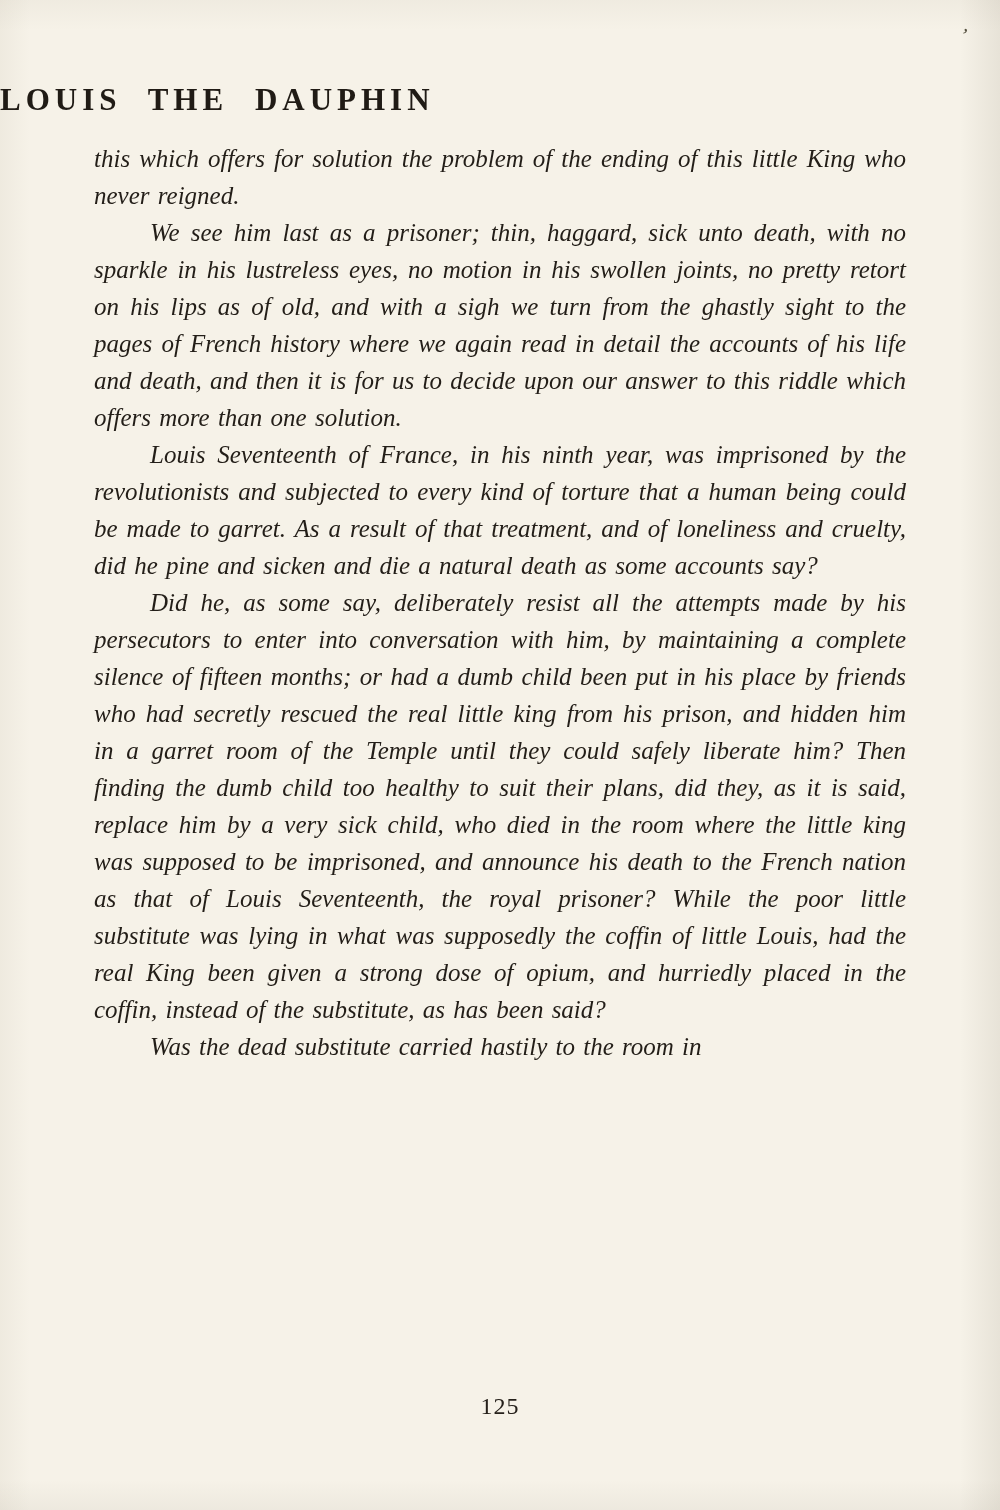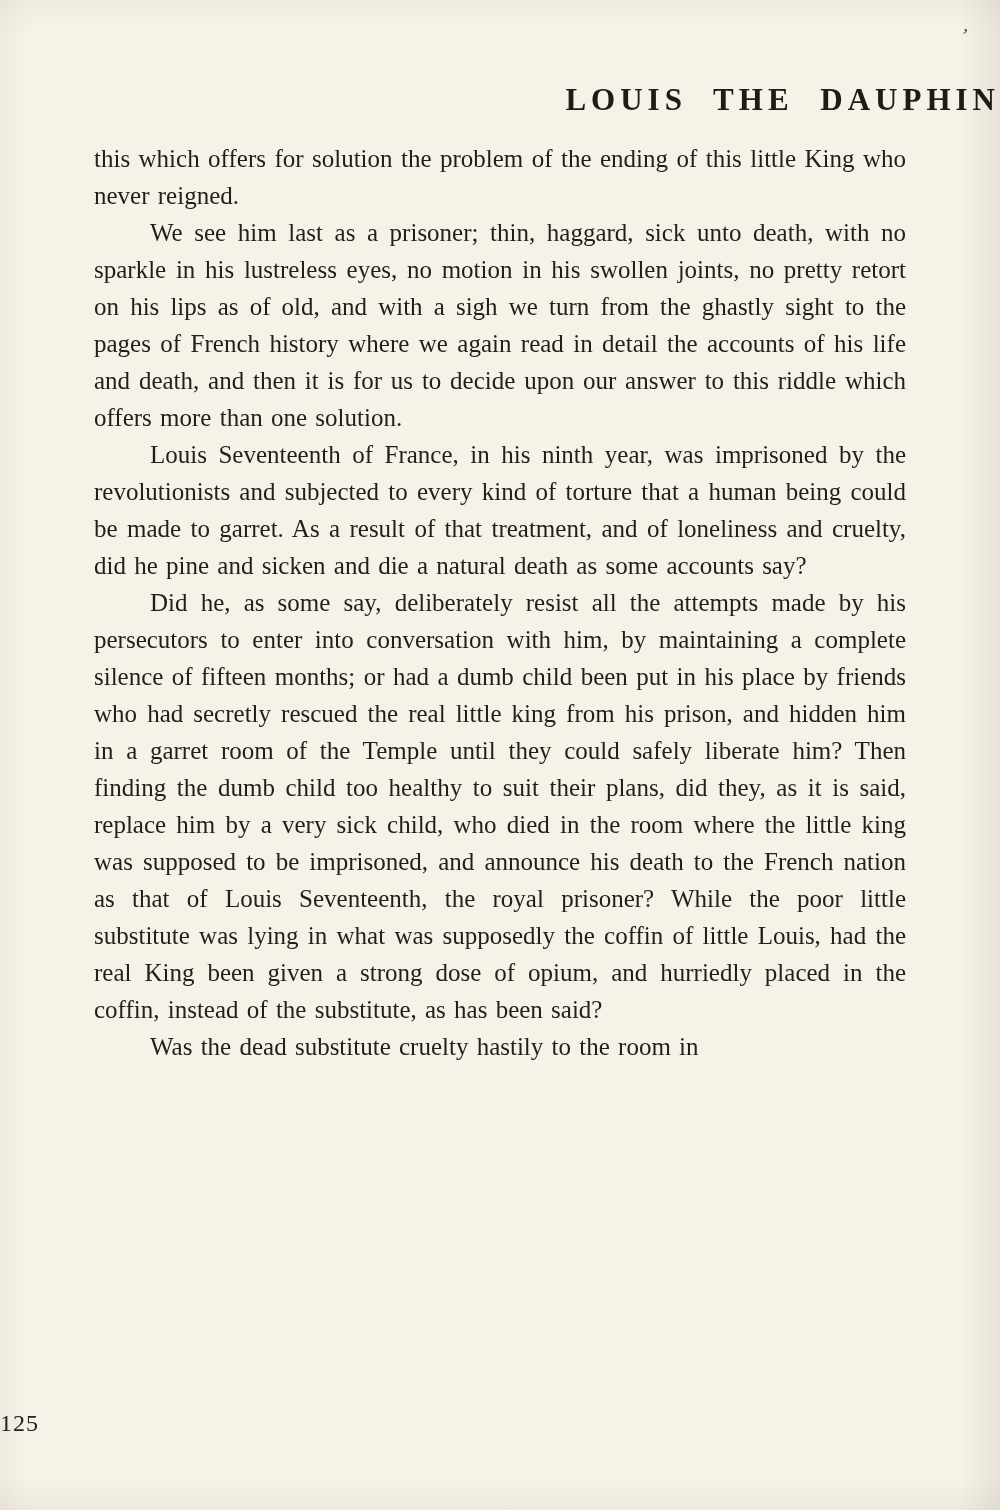--- a/index.html
+++ b/index.html
@@ -26,63 +26,65 @@
     top: 24px;
     right: 32px;
     font-size: 20px;
     color: #55503f;
     transform: rotate(14deg);
     user-select: none;
   }
   .header-title {
     margin: 0;
     padding-top: 82px;
-    text-align: right;
+    text-align: left;
     font-size: 31px;
     font-weight: 700;
     letter-spacing: 5px;
     word-spacing: 14px;
     color: #201b15;
   }
   .body-text {
     margin: 22px auto 4px auto;
     width: 812px;
     font-size: 25px;
     line-height: 37px;
     text-align: justify;
+    font-style: italic;
   }
   .body-text p {
     margin: 0;
     text-indent: 56px;
     word-spacing: 2px;
   }
   .body-text p.no-indent {
     text-indent: 0;
   }
   .page-number {
     position: absolute;
-    bottom: 73px;
+    bottom: 90px;
     left: 0;
     width: 100%;
+    text-align: center;
     font-size: 24px;
     letter-spacing: 1px;
     color: #26211b;
   }
 </style>
 </head>
 <body>
 
 <div class="page">
   <span class="scan-artifact">’</span>
 
   <h1 class="header-title">LOUIS THE DAUPHIN</h1>
 
   <main class="body-text">
 
   <p class="no-indent">this which offers for solution the problem of the ending of this little King who never reigned.</p>
       <p>We see him last as a prisoner; thin, haggard, sick unto death, with no sparkle in his lustreless eyes, no motion in his swollen joints, no pretty retort on his lips as of old, and with a sigh we turn from the ghastly sight to the pages of French history where we again read in detail the accounts of his life and death, and then it is for us to decide upon our answer to this riddle which offers more than one solution.</p>
       <p>Louis Seventeenth of France, in his ninth year, was imprisoned by the revolutionists and subjected to every kind of torture that a human being could be made to garret.  As a result of that treatment, and of loneliness and cruelty, did he pine and sicken and die a natural death as some accounts say?</p>
       <p>Did he, as some say, deliberately resist all the attempts made by his persecutors to enter into conversation with him, by maintaining a complete silence of fifteen months; or had a dumb child been put in his place by friends who had secretly rescued the real little king from his prison, and hidden him in a garret room of the Temple until they could safely liberate him?  Then finding the dumb child too healthy to suit their plans, did they, as it is said, replace him by a very sick child, who died in the room where the little king was supposed to be imprisoned, and announce his death to the French nation as that of Louis Seventeenth, the royal prisoner?  While the poor little substitute was lying in what was supposedly the coffin of little Louis, had the real King been given a strong dose of opium, and hurriedly placed in the coffin, instead of the substitute, as has been said?</p>
-      <p>Was the dead substitute cruelty hastily to the room in</p>
+      <p>Was the dead substitute carried hastily to the room in</p>
     </main>
 
   <div class="page-number">125</div>
 </div>
 
 </body></html>

